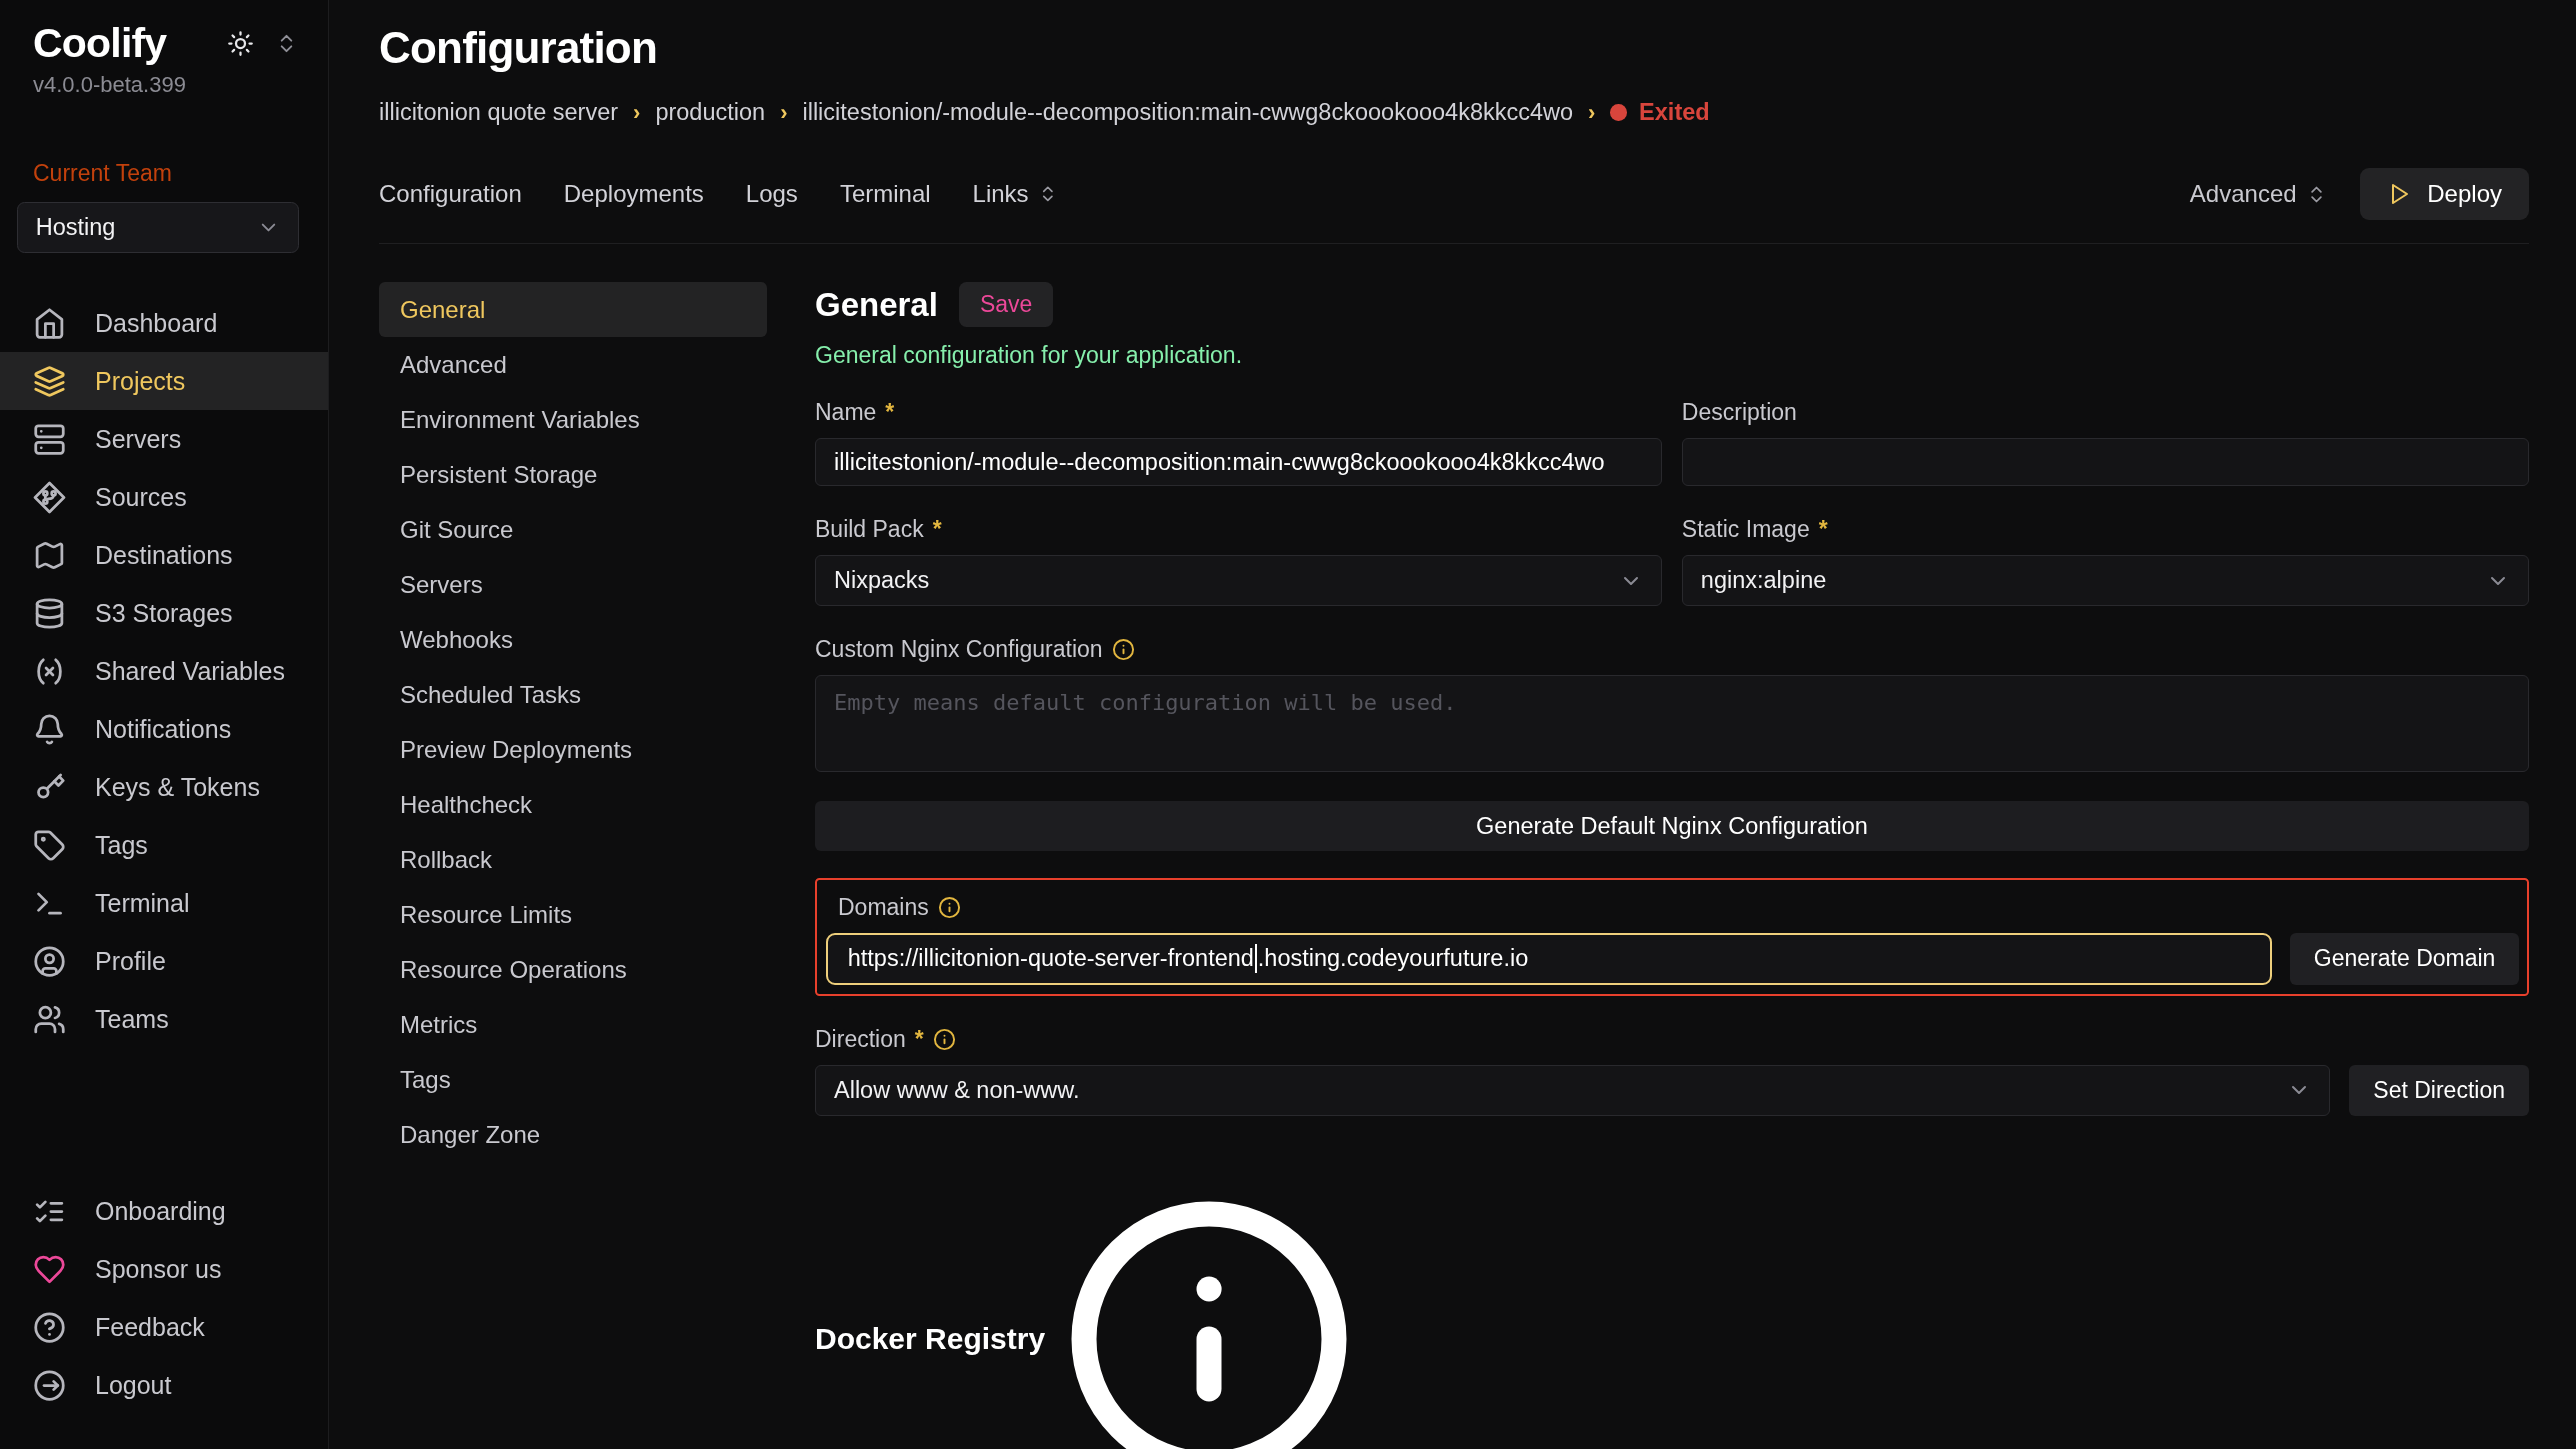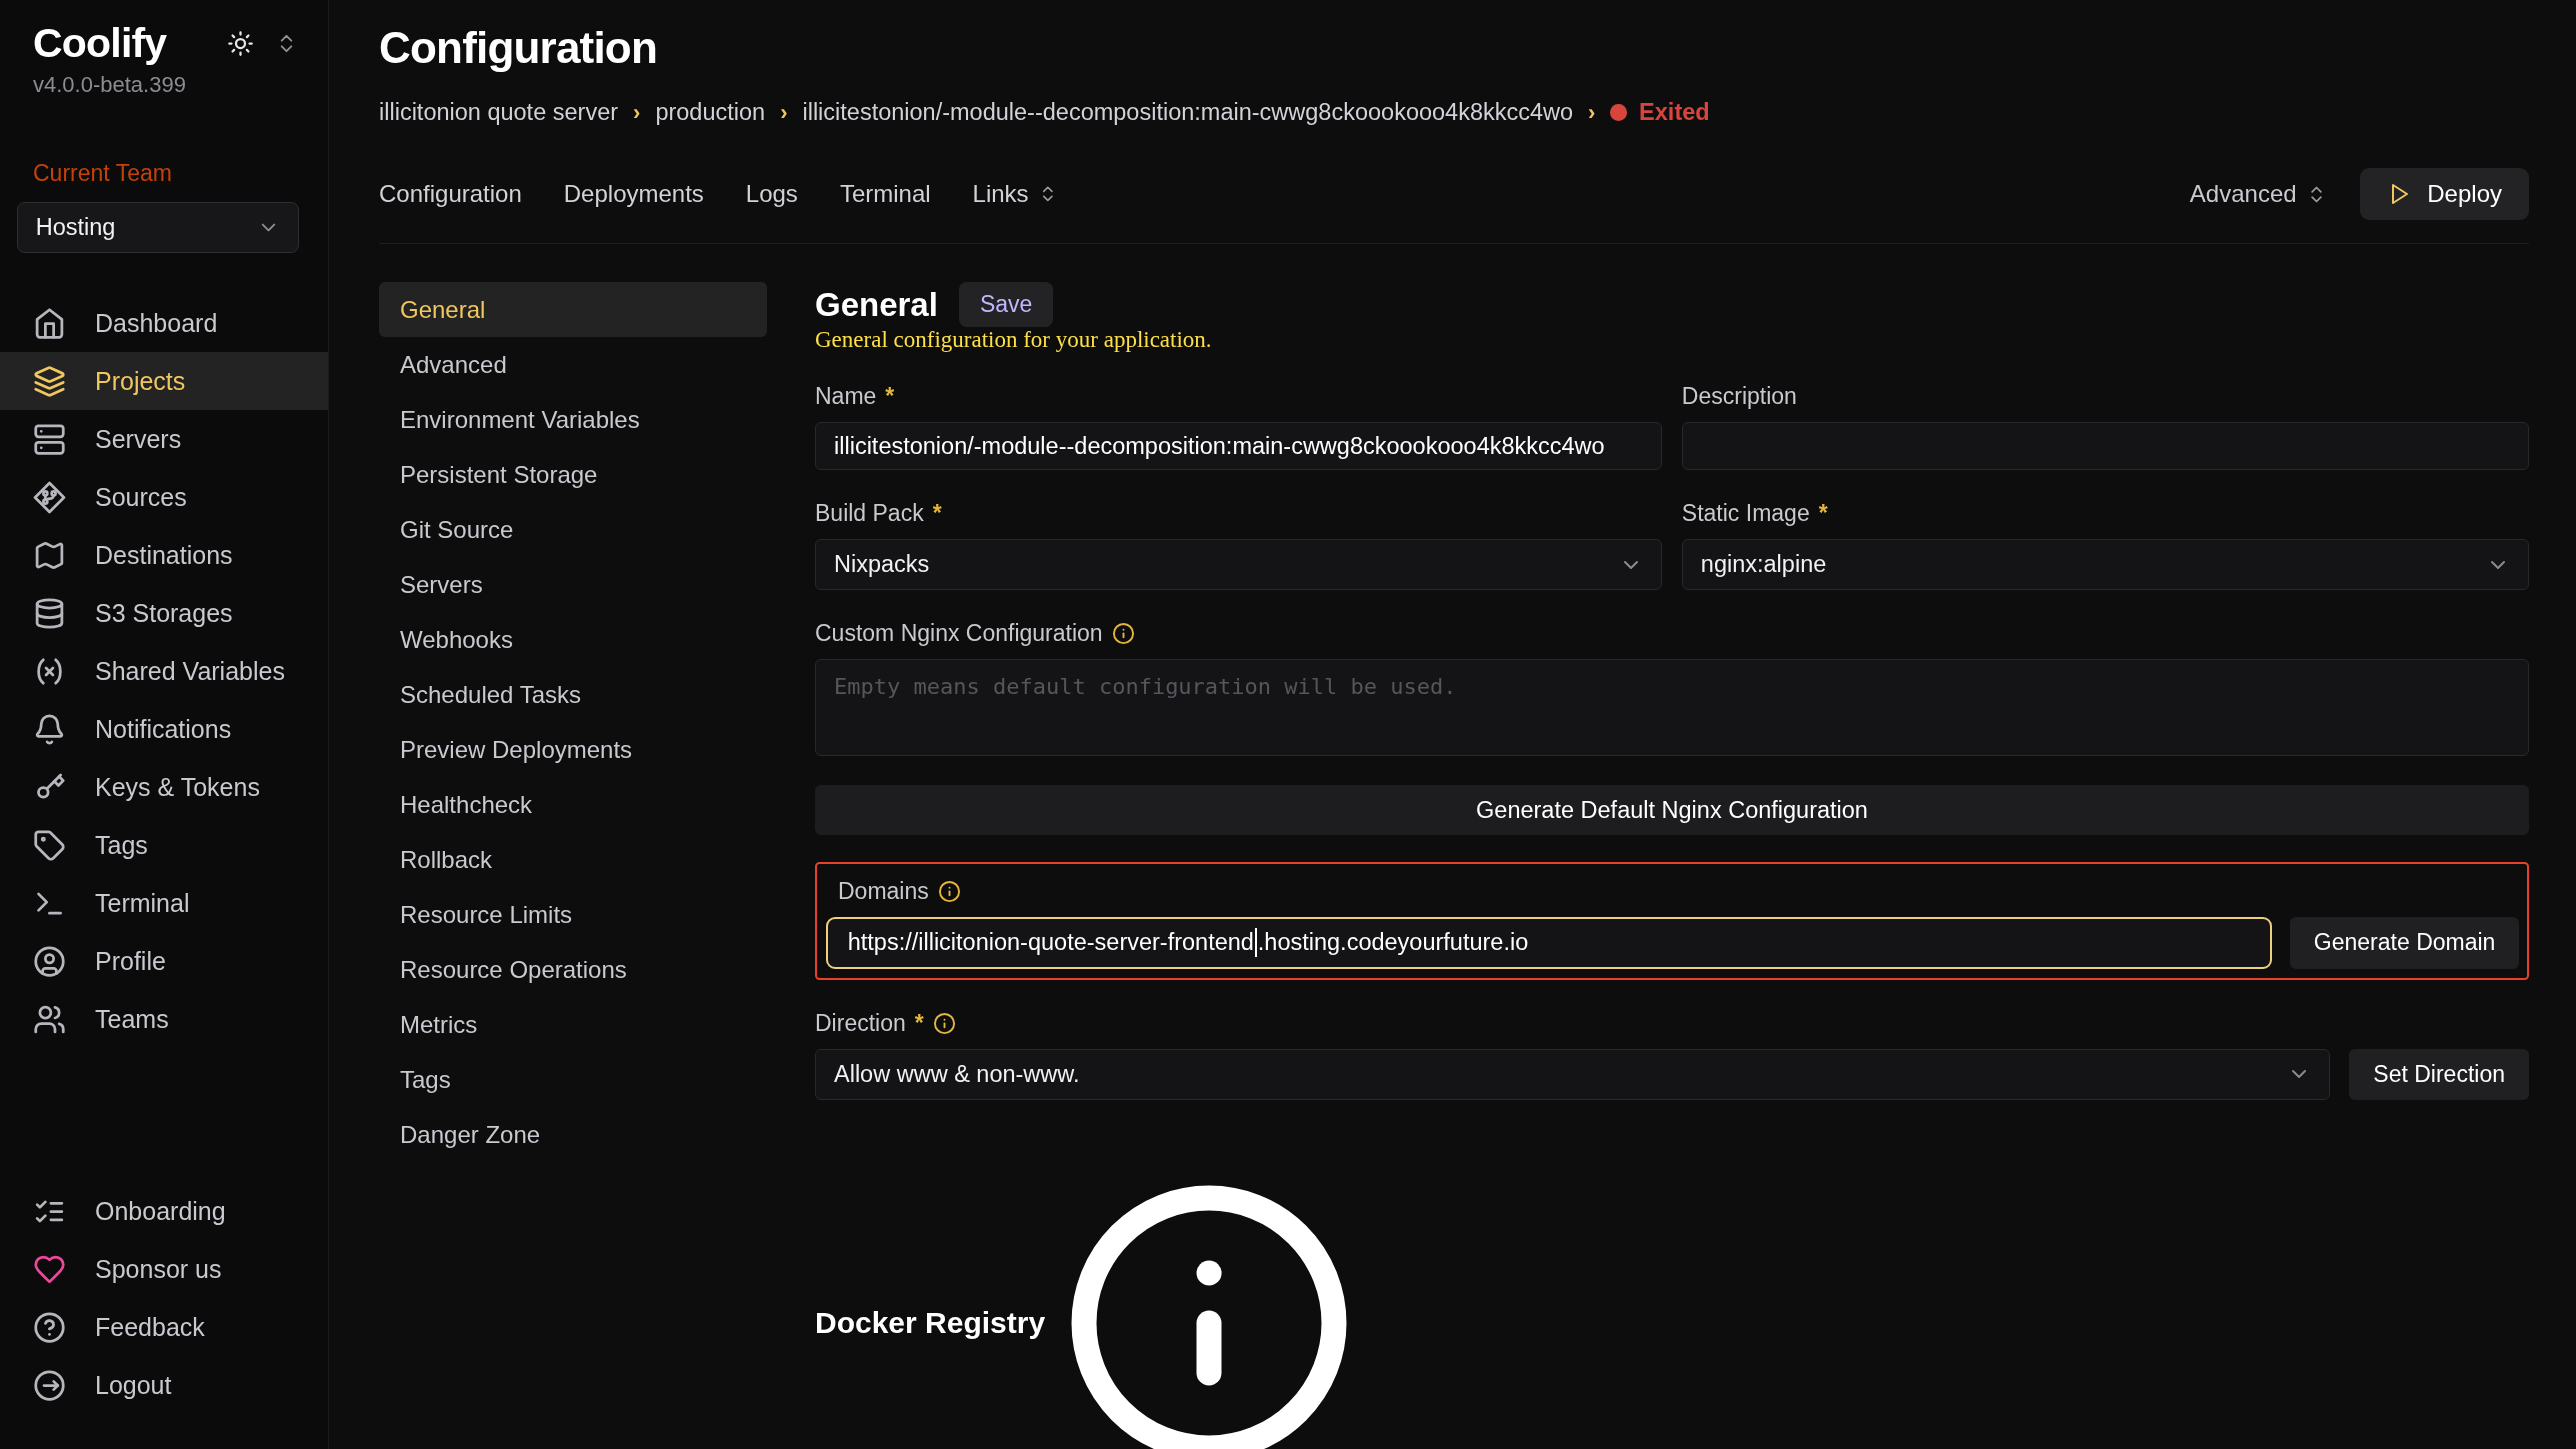--- a/index.html
+++ b/index.html
@@ -60,22 +60,22 @@
   .content { display:flex; margin-top:38px; min-height:0; }
   .subnav { width:388px; flex-shrink:0; display:flex; flex-direction:column; }
   .subnav-item { height:55px; display:flex; align-items:center; padding:0 21px; border-radius:6px;
                  font-size:24px; color:#c9c9cf; cursor:pointer; }
   .subnav-item.active { background:#232324; color:#efc75e; }
 
   .form { flex:1; margin-left:48px; margin-right:47px; min-width:0; }
   .section-head { display:flex; align-items:center; gap:21px; }
   .h2 { font-size:33px; font-weight:700; }
   .h3 { font-size:30px; font-weight:700; display:flex; align-items:center; gap:13.6px; }
-  .save-btn { background:#232325; border-radius:7.6px; padding:9px 21px; font-size:23px; color:#c4b5fd; cursor:pointer; }
-  .subtitle { color:#fde047; font-size:23px;font-family:Liberation Serif, serif; }
+  .save-btn { background:#232325; border-radius:7.6px; padding:9px 21px; font-size:23px; color:#ec4899; cursor:pointer; }
+  .subtitle { margin-top:15px; color:#86efac; font-size:23px; }
 
   .grid2 { display:grid; grid-template-columns:1fr 1fr; column-gap:19.7px; }
   .field-label { display:flex; align-items:center; gap:9px; color:#c9c9cf; font-size:23px;
                  margin:30px 0 12px; }
   .field-label .req { color:#e2b63f; font-weight:700; }
   .field-label .icon { width:23px; height:23px; color:#e2b63f; }
   .tinput { width:100%; height:48px; background:#141416; border:1.5px solid #29292d; border-radius:6px;
             padding:0 18px; color:#fff; font-size:23.5px; font-family:inherit; outline:none; }
   .tinput::placeholder { color:#4f4f57; }
   .select { width:100%; height:51px; background:#141416; border:1.5px solid #29292d; border-radius:6px;

